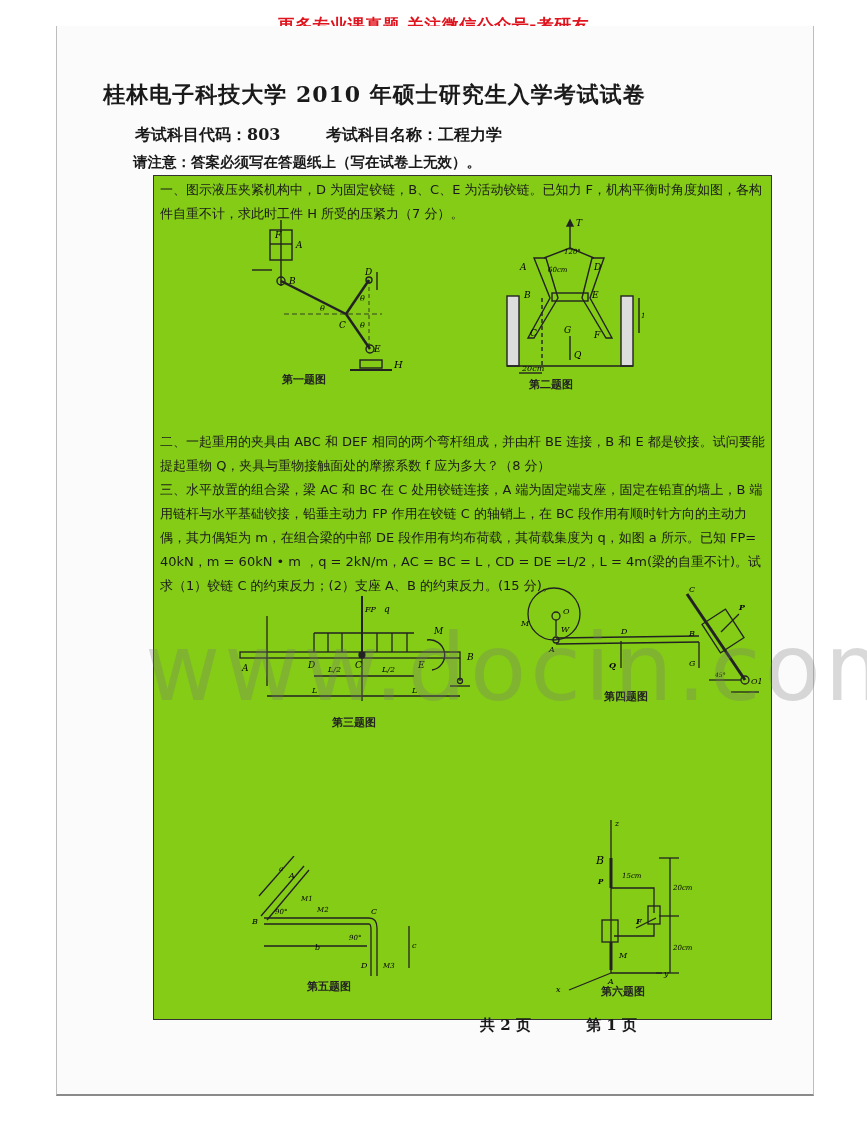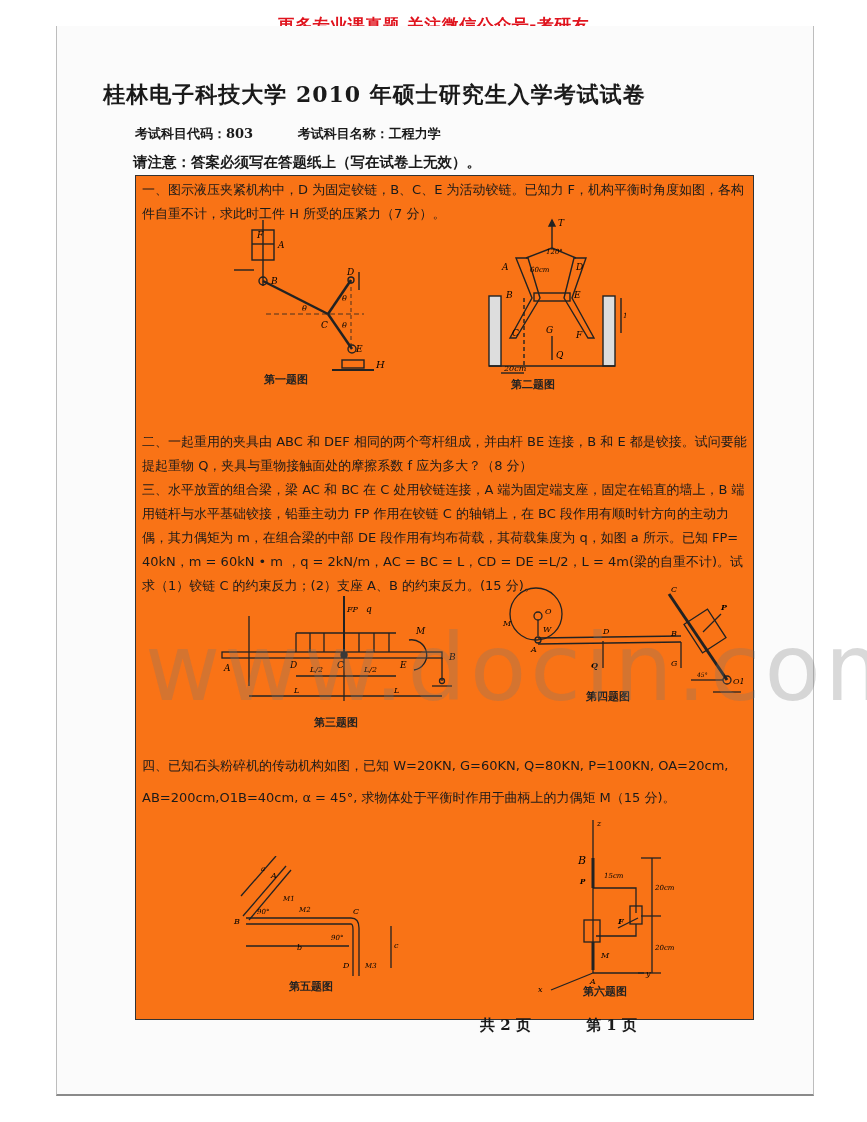--- a/index.html
+++ b/index.html
@@ -6,26 +6,26 @@
   body { width:867px; height:1122px; background:#ffffff; position:relative; overflow:hidden;
          font-family: "DejaVu Serif", "Liberation Serif", serif; color:#1a1a1a; }
   .banner { position:absolute; top:14px; left:0; width:867px; text-align:center;
             font-family:"DejaVu Sans", "Liberation Sans", sans-serif; font-weight:bold;
             font-size:17px; color:#e0141e; letter-spacing:0.5px; }
   .sheet { position:absolute; left:56px; top:26px; width:756px; height:1068px;
            background:#fbfbfb; border-left:1px solid #bdbdbd; border-right:1px solid #bdbdbd;
            border-bottom:2px solid #8a8a8a; }
   .title { position:absolute; top:80px; left:0; width:749px; text-align:center;
            font-size:22px; font-weight:bold; letter-spacing:1px; }
-  .meta { position:absolute; top:125px; left:135px; font-size:13px; font-weight:bold;text-align:center; }
+  .meta { position:absolute; top:125px; left:135px; font-size:16px; font-weight:bold;text-align:center; }
   .meta span { margin-right:40px; }
   .notice { position:absolute; top:153px; left:133px; font-size:14.5px; font-weight:bold;
             font-family:Liberation Mono, monospace; }
-  .qbox { position:absolute; left:135px; top:175px; width:617px; height:843px;
-          border:1.5px solid #333; background:#f97316; }
+  .qbox { position:absolute; left:153px; top:175px; width:617px; height:843px;
+          border:1.5px solid #333; background:#84cc16; }
   .q { position:absolute; left:6px; width:605px; font-size:13px; line-height:24px;
        font-family:"DejaVu Sans", "Liberation Sans", sans-serif; }
   .fig { position:absolute; }
   .cap { position:absolute; font-size:11px; font-family:"DejaVu Sans", "Liberation Sans", sans-serif;
          font-weight:bold; color:#222; }
   .footer { position:absolute; top:1016px; left:480px; font-size:15px; font-weight:bold; }
   .footer span { margin-right:8px; }
   .watermark { position:absolute; top:615px; left:145px; width:610px; text-align:center;
                font-family:"DejaVu Sans", "Liberation Sans", sans-serif; font-size:92px;
                color:rgba(120,120,120,0.28); letter-spacing:4px; pointer-events:none; }
@@ -178,21 +178,20 @@
     <text x="100" y="84" font-size="8" font-weight="bold" font-style="normal">Q</text>
     <text x="180" y="52" font-size="8">B</text>
     <text x="180" y="82" font-size="8">G</text>
     <text x="180" y="8" font-size="8">C</text>
     <text x="230" y="26" font-size="8" font-weight="bold" font-style="normal">P</text>
     <text x="206" y="93" font-size="6" font-style="normal">45°</text>
     <text x="242" y="100" font-size="8">O1</text>
   </svg>
   <div class="cap" style="left:450px; top:513px;">第四题图</div>
 
-  <div class="q" style="top:574px; line-height:32px;">四、已知石头粉碎机的传动机构如图，已知 W=20KN, G=60KN, Q=80KN, P=100KN, OA=20cm, AB=200cm,O1B=40cm, α = 45°, 求物体处于平衡时作用于曲柄上的力偶矩 M（15 分)。</div>
 
   <svg class="fig" style="left:95px; top:680px;" width="180" height="120">
     <g stroke="#222" fill="none" stroke-width="1.3">
       <line x1="12" y1="60" x2="55" y2="10"></line>
       <line x1="18" y1="64" x2="60" y2="14"></line>
       <line x1="15" y1="62" x2="120" y2="62"></line>
       <line x1="15" y1="68" x2="120" y2="68"></line>
       <path d="M120 62 Q128 62 128 72 L128 120"></path>
       <path d="M120 68 Q122 68 122 74 L122 120"></path>
       <line x1="10" y1="40" x2="45" y2="0"></line>

